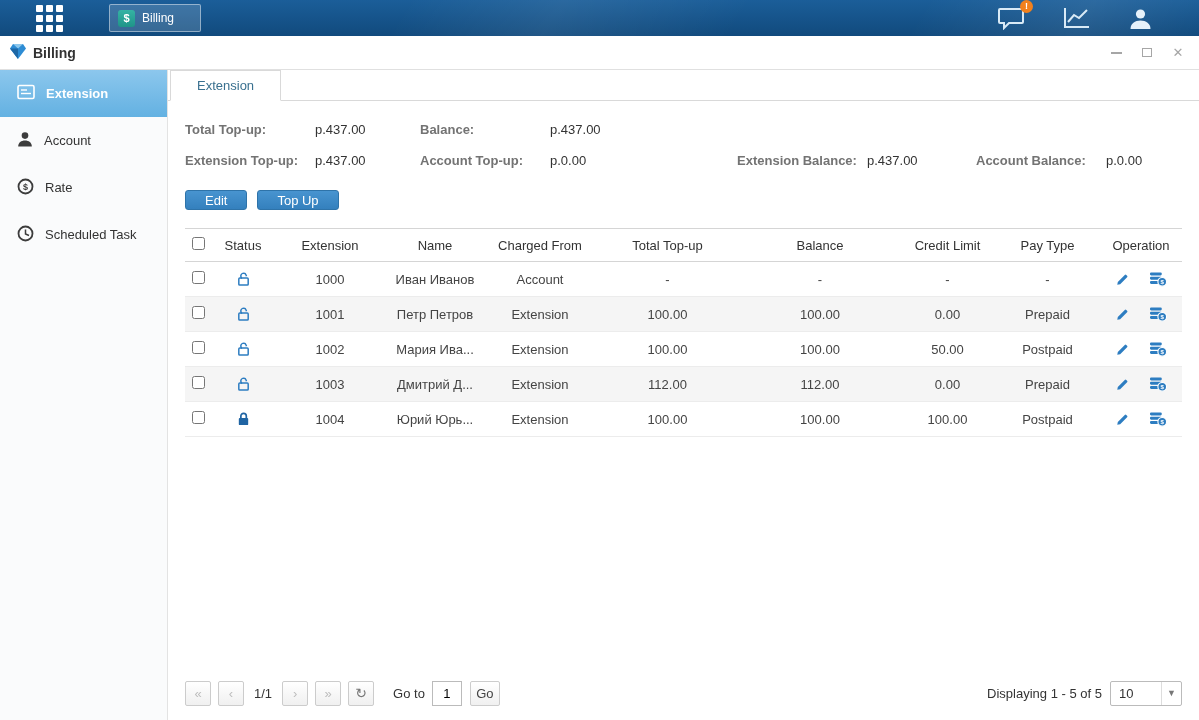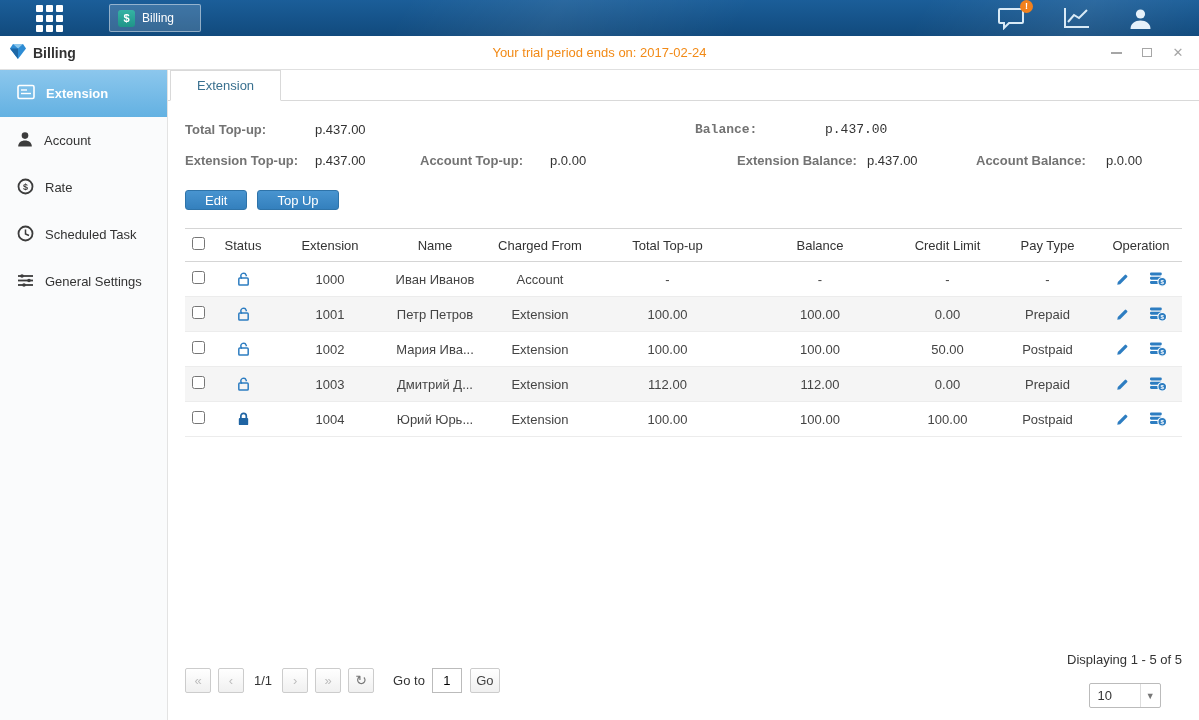--- a/index.html
+++ b/index.html
@@ -45,21 +45,21 @@
   .main{flex:1;display:flex;flex-direction:column;min-width:0;background:#fff;}
   .tabstrip{flex:0 0 31px;border-bottom:1px solid #d9d9d9;display:flex;align-items:flex-end;padding-left:2px;background:#fff;}
   .tab{height:31px;padding:0 26px;display:flex;align-items:center;border:1px solid #d9d9d9;border-bottom:1px solid #fff;
     background:#fff;margin-bottom:-1px;color:#39708f;font-size:13px;cursor:pointer;}
 
   .content{flex:1;display:flex;flex-direction:column;padding:13px 17px 12px;min-height:0;}
   .sumrow{display:flex;height:31px;align-items:center;}
   .pair{display:flex;align-items:center;}
   .pair .lbl{font-weight:bold;width:130px;color:#737373;}
   .pair .val{width:105px;color:#333;}
-  .ml275{margin-left:275px;font-family:Liberation Mono, monospace;}
+  .ml275{}
   .ml38{margin-left:38px;padding-left:44px;}
   .ml4{margin-left:4px;}
 
   .actions{display:flex;gap:10px;margin:14px 0 18px;}
   .btn-blue{height:20px;padding:0 19px;background:linear-gradient(180deg,#4894d0,#3480bd);border:1px solid #2e73a9;
     border-radius:3px;color:#fff;font-size:13px;display:flex;align-items:center;cursor:pointer;}
 
   table{width:100%;border-collapse:collapse;table-layout:fixed;}
   thead th{height:33px;border-top:1px solid #d5d5d5;border-bottom:1px solid #d5d5d5;font-weight:normal;color:#333;
     text-align:center;font-size:13px;white-space:nowrap;overflow:hidden;}
@@ -73,21 +73,21 @@
   .pagination{margin-top:auto;display:flex;align-items:center;flex:0 0 30px;}
   .pgbtn{width:26px;height:25px;border:1px solid #ccc;background:linear-gradient(180deg,#fff,#f0f0f0);
     display:flex;align-items:center;justify-content:center;border-radius:2px;margin-right:7px;font-size:13px;cursor:pointer;}
   .pgbtn.disabled{color:#bdbdbd;}
   .pgbtn.refresh{color:#777;font-size:14px;}
   .page-indicator{margin:0 10px 0 3px;color:#333;}
   .goto-label{margin:0 7px 0 12px;color:#333;}
   .goto-input{width:30px;height:25px;border:1px solid #bbb;text-align:center;font-size:13px;font-family:inherit;}
   .go-btn{margin-left:8px;min-width:30px;height:25px;padding:0 5px;border:1px solid #ccc;background:linear-gradient(180deg,#fff,#f0f0f0);
     display:flex;align-items:center;justify-content:center;border-radius:2px;color:#444;cursor:pointer;font-size:13px;}
-  .display-area{margin-left:auto;display:flex;align-items:center;gap:16px;flex-direction:column;}
+  .display-area{margin-left:auto;display:flex;align-items:center;gap:8px;}
   .display-info{color:#333;}
   .page-size{width:72px;height:25px;border:1px solid #bbb;display:flex;align-items:center;justify-content:space-between;
     padding:0 0 0 8px;border-radius:2px;background:#fff;cursor:pointer;}
   .page-size .caret{color:#777;font-size:9px;border-left:1px solid #ddd;height:100%;display:flex;align-items:center;padding:0 5px;}
 </style>
 </head>
 <body>
 
 <div class="screen">
 
@@ -137,21 +137,20 @@
     <div class="title-left">
       <span>
         <svg width="16" height="15" viewBox="0 0 16 15">
             <polygon points="3,0 13,0 16,4.5 8,15 0,4.5" fill="#2d8cd4"></polygon>
             <polygon points="3,0 8,4.5 13,0" fill="#8bc6ec"></polygon>
             <polygon points="0,4.5 8,4.5 8,15" fill="#1d67a6"></polygon>
           </svg>
       </span>
       <span class="app-title">Billing</span>
     </div>
-    <div class="trial-notice">Your trial period ends on: 2017-02-24</div>
     <div class="win-controls">
       <span class="win-btn">
           <span class="win-min-shape"></span>
         </span>
       <span class="win-btn">
           <span class="win-max-shape"></span>
         </span>
       <span class="win-btn">
           <span class="win-close-glyph">✕</span>
         </span>
@@ -190,33 +189,20 @@
         <span>Rate</span>
       </div>
       <div class="side-item">
         <span>
           <svg width="17" height="17" viewBox="0 0 17 17">
               <circle cx="8.5" cy="8.5" r="7" fill="none" stroke="#3c3c3c" stroke-width="1.8"></circle>
               <polyline points="8.5,4.5 8.5,9 12,10.5" fill="none" stroke="#3c3c3c" stroke-width="1.5"></polyline>
             </svg>
         </span>
         <span>Scheduled Task</span>
-      </div>
-      <div class="side-item">
-        <span>
-          <svg width="17" height="15" viewBox="0 0 17 15">
-              <line x1="1" y1="3" x2="16" y2="3" stroke="#3c3c3c" stroke-width="1.8"></line>
-              <line x1="1" y1="7.5" x2="16" y2="7.5" stroke="#3c3c3c" stroke-width="1.8"></line>
-              <line x1="1" y1="12" x2="16" y2="12" stroke="#3c3c3c" stroke-width="1.8"></line>
-              <circle cx="5" cy="3" r="1.8" fill="#3c3c3c"></circle>
-              <circle cx="12" cy="7.5" r="1.8" fill="#3c3c3c"></circle>
-              <circle cx="7" cy="12" r="1.8" fill="#3c3c3c"></circle>
-            </svg>
-        </span>
-        <span>General Settings</span>
       </div>
     </aside>
 
     <main class="main">
       <div class="tabstrip">
         <div class="tab">Extension</div>
       </div>
 
       <div class="content">
 

